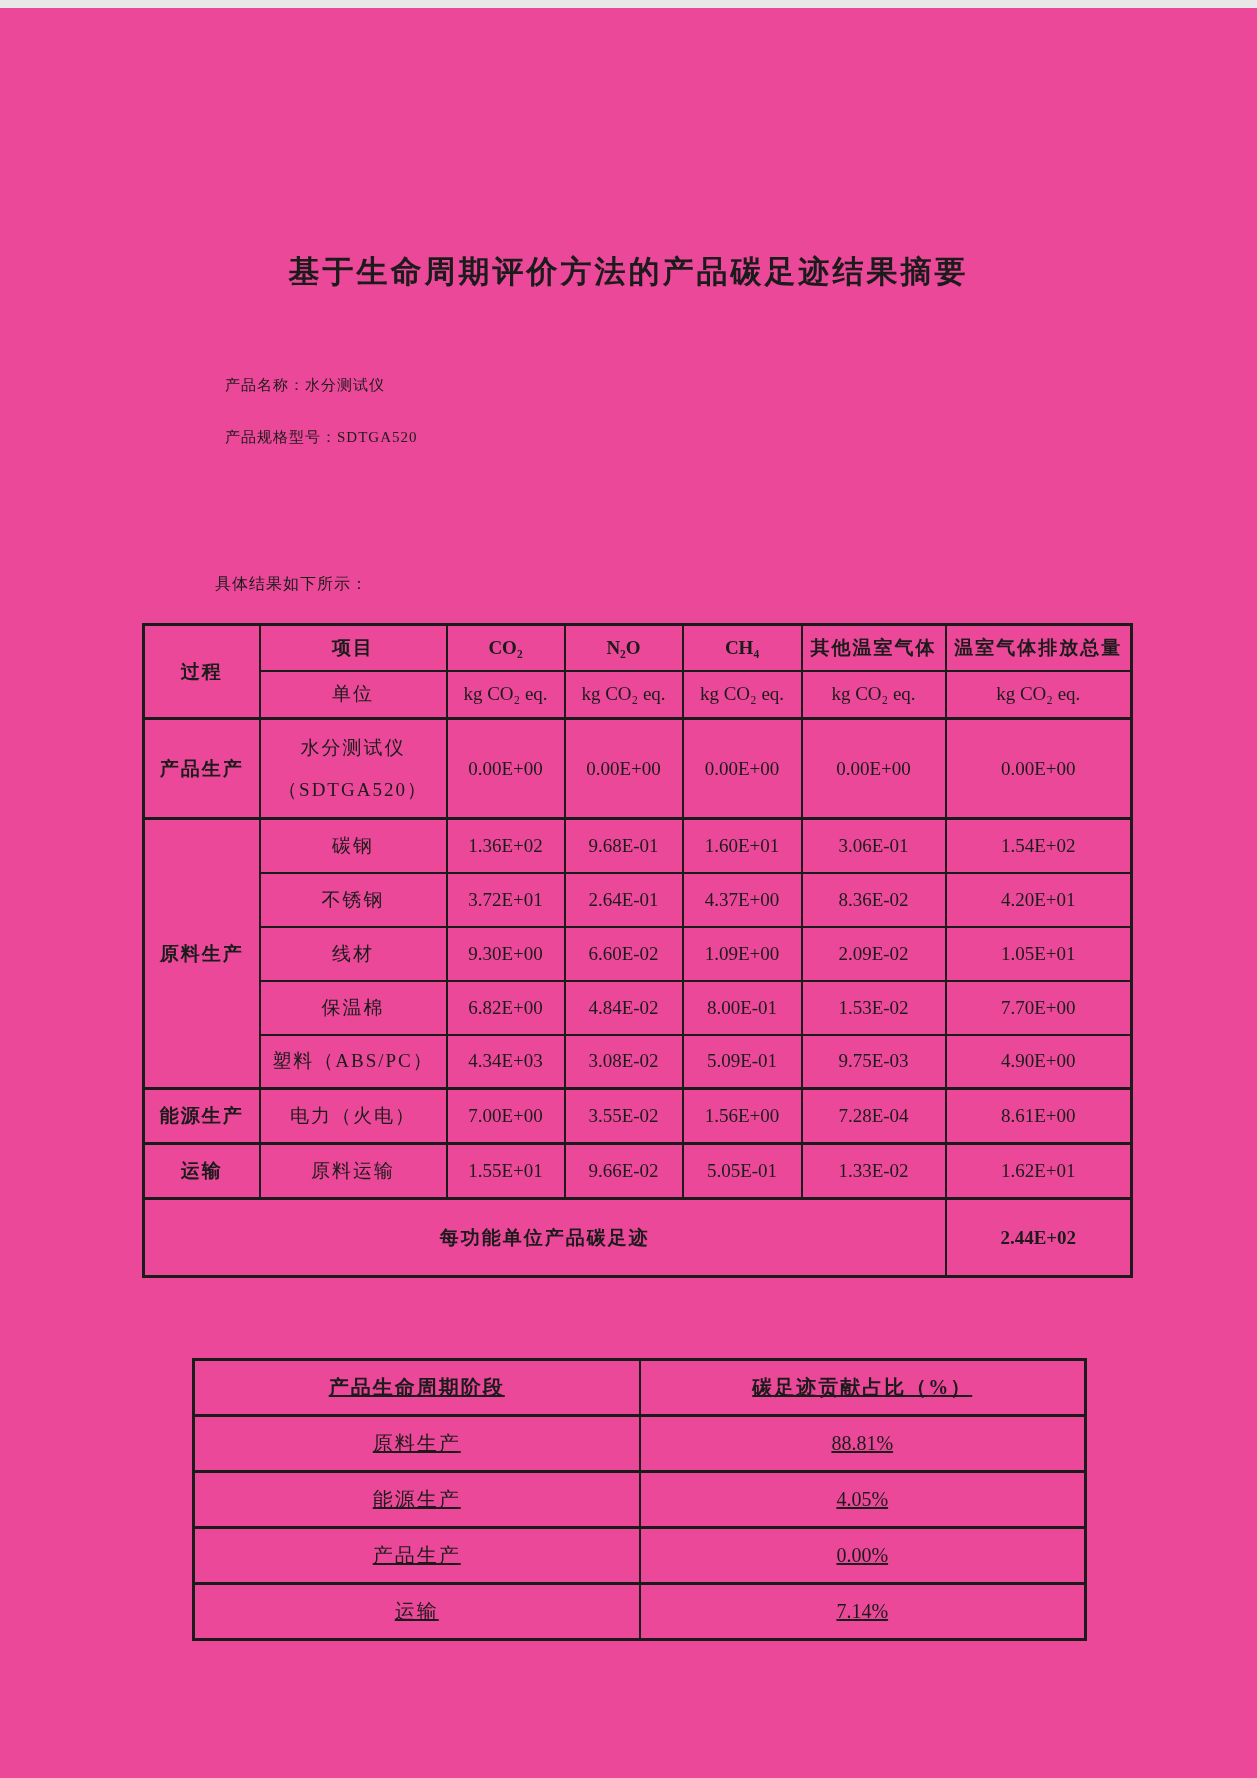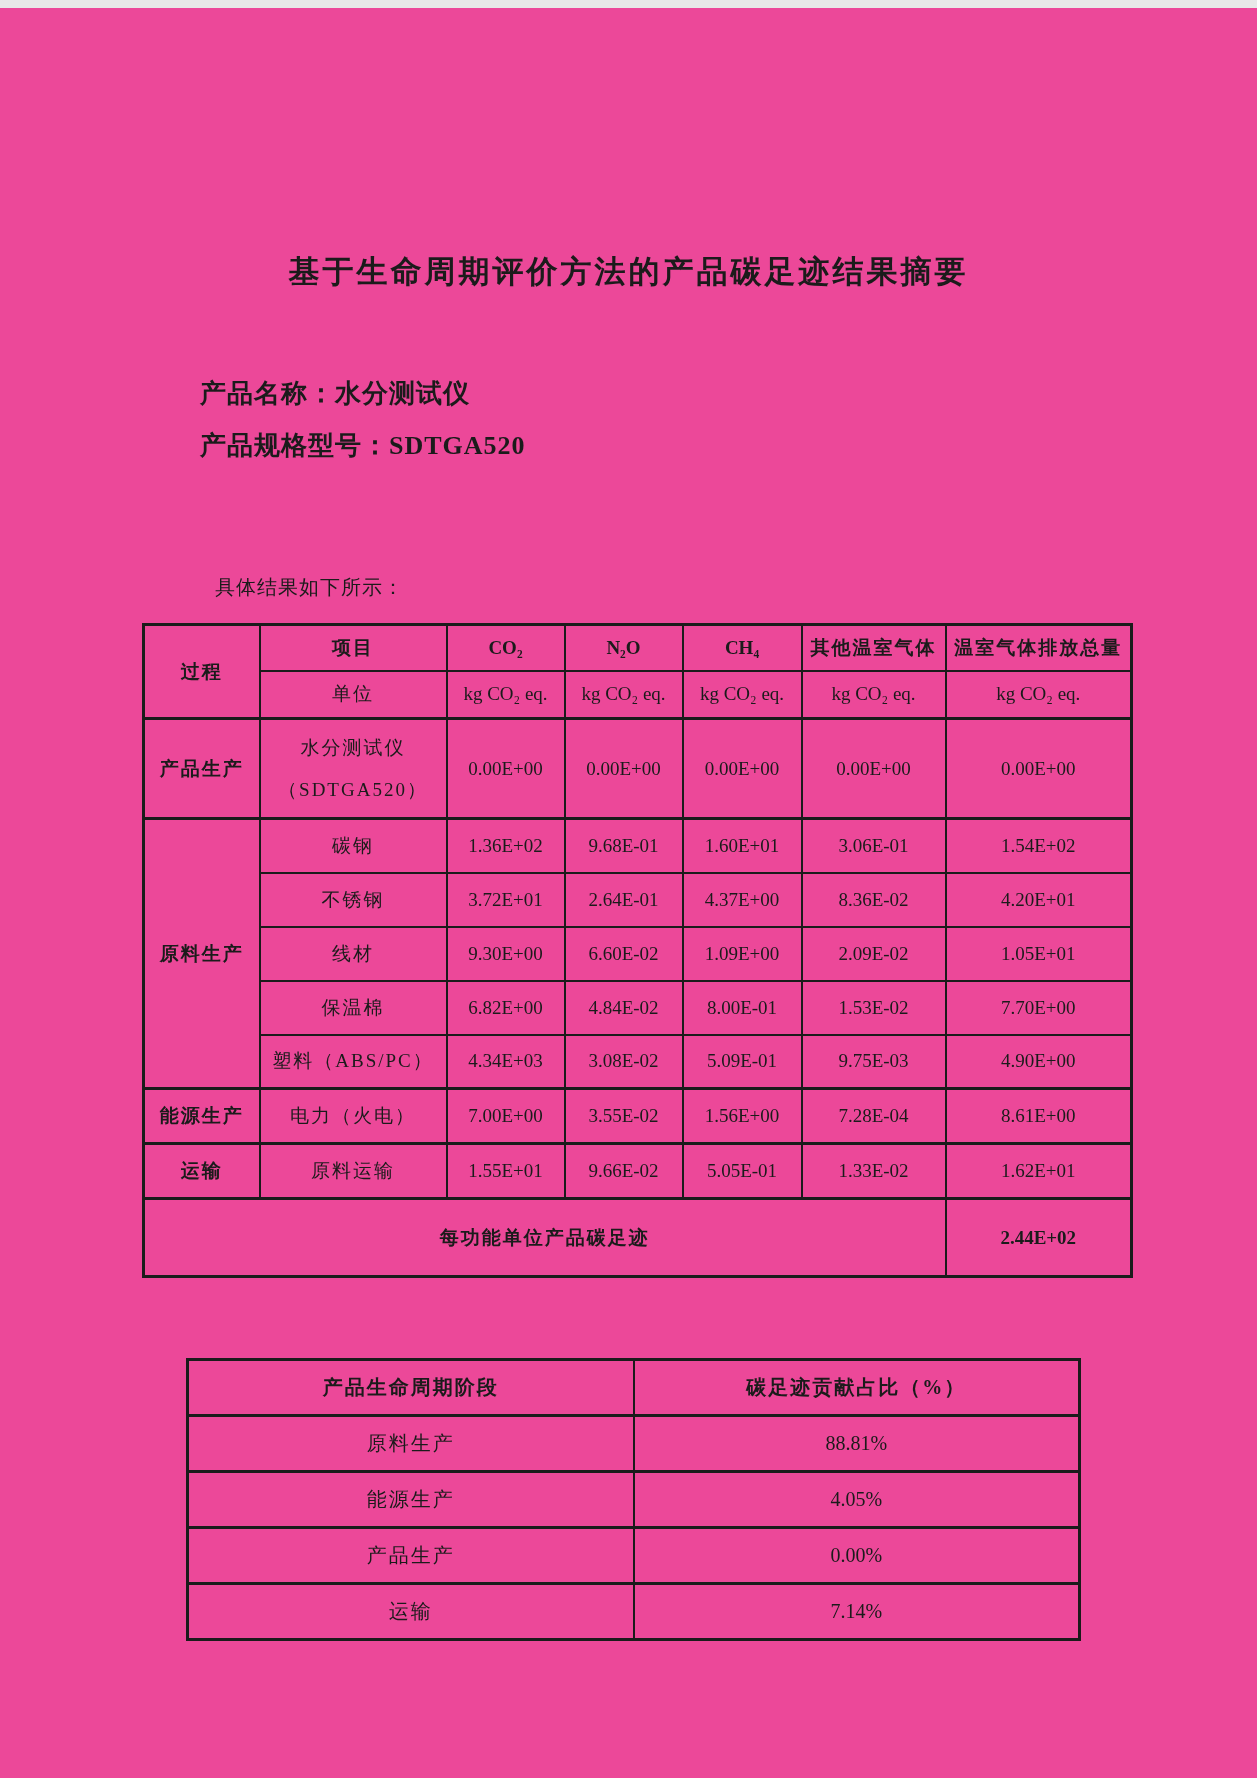--- a/index.html
+++ b/index.html
@@ -19,33 +19,33 @@
     top: 243px;
     left: 0;
     width: 100%;
     text-align: center;
     font-size: 31px;
     font-weight: bold;
     letter-spacing: 3px;
   }
   .info-line {
     position: absolute;
-    left: 200px;
-    font-size: 26px;
-    font-weight: bold;
+    left: 225px;
+    font-size: 15px;
+    font-weight: normal;
     letter-spacing: 1px;
   }
   .info-1 { top: 368px; }
   .info-2 { top: 420px; text-align: right; }
   .info-3 { top: 472px; }
   .results-intro {
     position: absolute;
     left: 215px;
     top: 566px;
-    font-size: 20px;
+    font-size: 16px;
     letter-spacing: 1px;
   }
   table { border-collapse: collapse; table-layout: fixed; }
   td, th { vertical-align: middle; text-align: center; font-weight: normal; }
 
   
   .emissions-table {
     position: absolute;
     left: 142px;
     top: 615px;
@@ -71,25 +71,26 @@
     position: absolute;
     left: 190px;
     top: 1305px;
     width: 892px;
     text-align: center;
     font-size: 22px;
     letter-spacing: 1px;
   }
   .contrib-table {
     position: absolute;
-    left: 186px;
+    left: 192px;
     top: 1350px;
     width: 892px;
     font-size: 20px;
     border: 3px solid #1b1b1b;
+    text-decoration: underline;
   }
   .contrib-table td { border: 2px solid #1b1b1b; border-top-width: 3px; border-bottom-width: 3px; }
   .contrib-table .hrow td { height: 56px; }
   .contrib-table .drow td { height: 56px; }
 </style>
 </head>
 <body>
 
 <div class="page">
 

